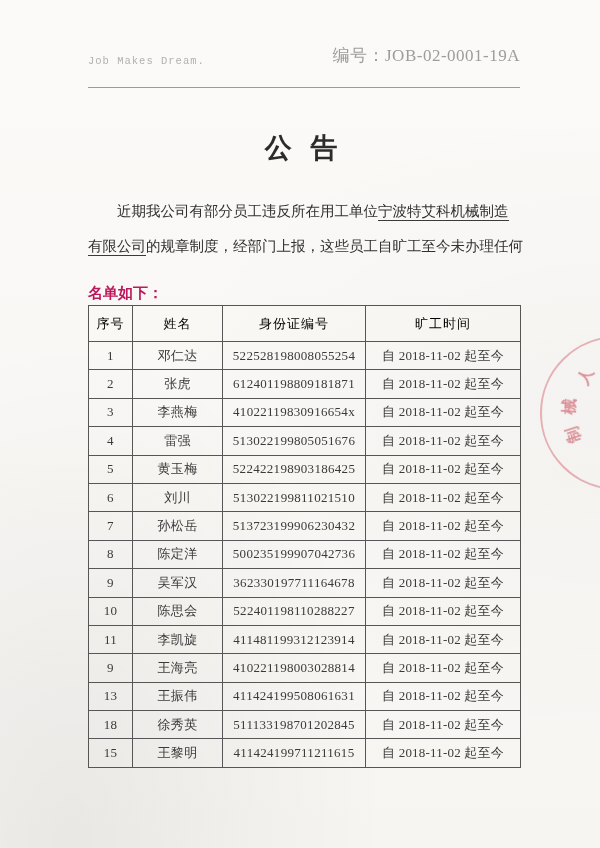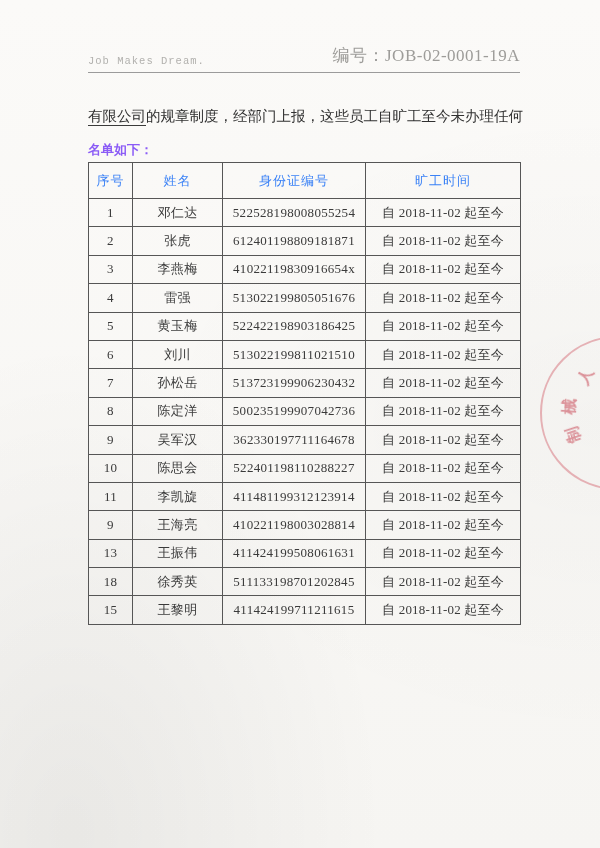--- a/index.html
+++ b/index.html
@@ -17,21 +17,21 @@
   .content {
     position: absolute;
     left: 88px; top: 44px;
     width: 432px;
   }
   .header {
     display: flex;
     justify-content: space-between;
     align-items: flex-end;
     border-bottom: 1.5px solid #9b9b9b;
-    padding-bottom: 5px;
+    padding-bottom: 20px;
   }
   .wm {
     font-family: "Liberation Mono", "DejaVu Sans Mono", monospace;
     font-size: 10.5px;
     letter-spacing: 1px;
     color: #b2b1ae;
   }
   .docno {
     font-size: 17px;
     color: #9d9c99;
@@ -44,44 +44,44 @@
     font-weight: bold;
     letter-spacing: 6px;
     color: #2b2b2b;
     line-height: 40px;
   }
   .para { margin-top: 26px; font-size: 14.5px; color: #303030; }
   .pline { line-height: 35px; height: 35px; white-space: nowrap; }
   .pline-indent { text-indent: 2em; }
   .u { border-bottom: 1px solid #3a3a3a; padding-bottom: 1px; }
   .list-label {
-    margin-top: 7px;
+    margin-top: 20px;
     font-family: "Liberation Sans", "DejaVu Sans", sans-serif;
     font-weight: bold;
-    font-size: 13px;
-    color: #8b5cf6;
+    font-size: 15px;
+    color: #be185d;
     height: 18px;
   }
   table.roster {
     margin-top: 3px;
     border-collapse: collapse;
     width: 432px;
     table-layout: fixed;
     font-size: 13px;
     color: #3a3a3a;
   }
   table.roster th, table.roster td {
     border: 1px solid #565656;
     text-align: center;
     vertical-align: middle;
     padding: 0;
     font-weight: normal;
     overflow: hidden;
   }
-  table.roster th { height: 35px; color: #3b82f6; letter-spacing: 1px; }
+  table.roster th { height: 35px; color: #000000; letter-spacing: 1px; }
   table.roster td { height: 27.4px; letter-spacing: 0.3px; }
   table.roster td.absence { letter-spacing: 0.2px; }
   
   .seal {
     position: absolute;
     left: 540px; top: 336px;
     width: 150px; height: 150px;
     border-radius: 50%;
     border: 2.5px solid rgba(214,110,120,0.5);
     filter: blur(0.3px);
@@ -100,22 +100,24 @@
 </head>
 <body>
 
 <div class="content">
 
   <div class="header">
     <span class="wm">Job Makes Dream.</span>
     <span class="docno">编号：JOB-02-0001-19A</span>
   </div>
 
+  <h1 class="title">公 告</h1>
 
   <div class="para">
+    <div class="pline pline-indent"><span>近期我公司有部分员工违反所在用工单位</span><span class="u">宁波特艾科机械制造</span></div>
     <div class="pline"><span class="u">有限公司</span><span>的规章制度，经部门上报，这些员工自旷工至今未办理任何</span></div>
   </div>
 
   <div class="list-label">名单如下：</div>
 
   <table class="roster">
     <colgroup>
       <col style="width:44px">
       <col style="width:90px">
       <col style="width:143px">

